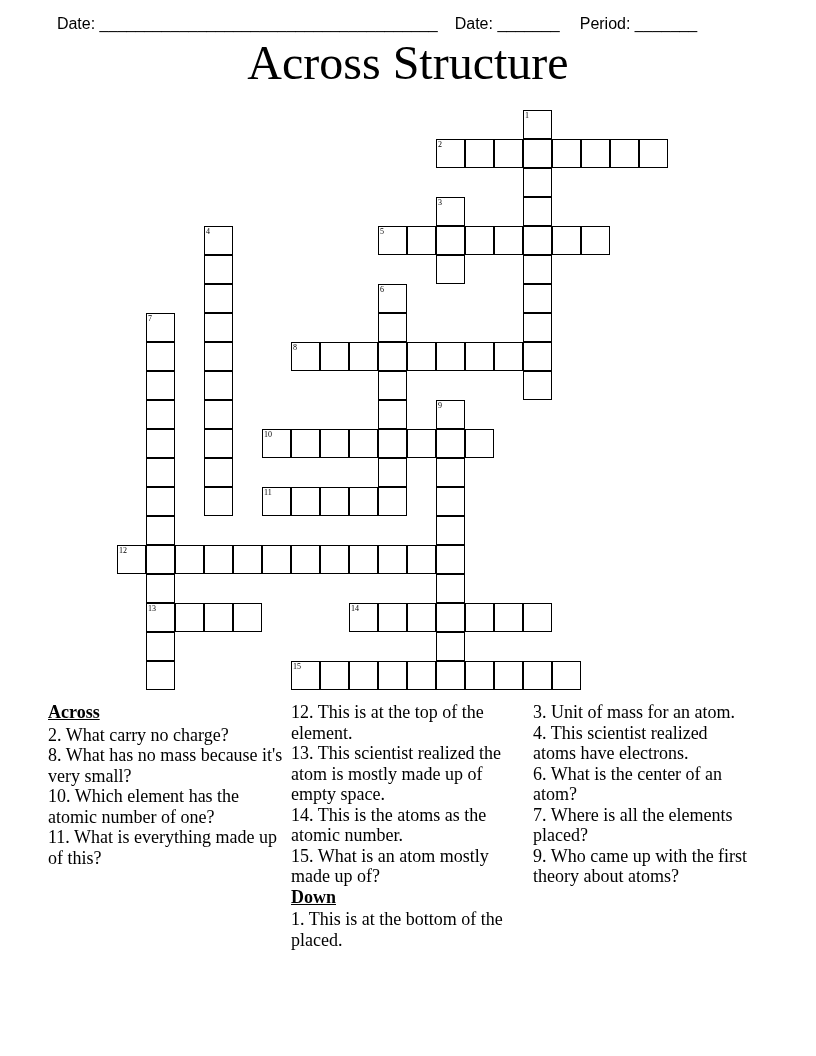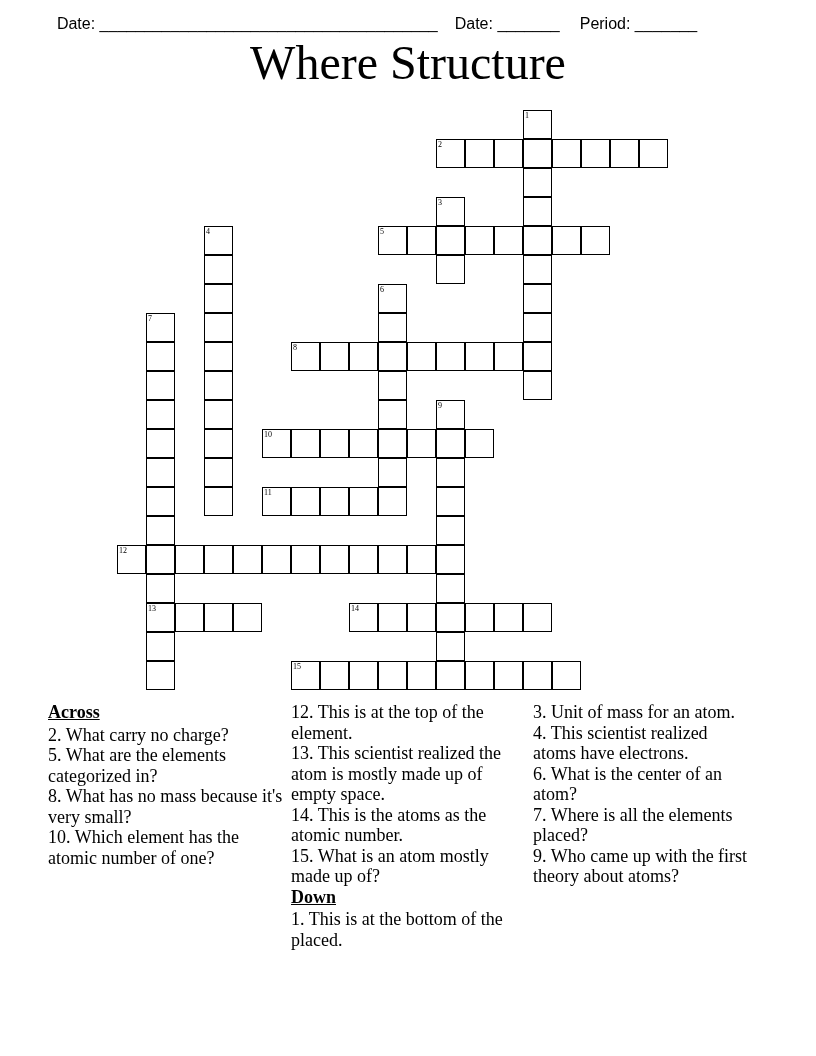--- a/index.html
+++ b/index.html
@@ -15,21 +15,21 @@
   .clue { margin: 0; }
   .clue b { font-weight: normal; text-align: center; }
 </style>
 </head>
 <body>
 
 <div class="header-line">
   <span>Date: ______________________________________</span><span style="width:17px"></span><span>Date: _______</span><span style="width:20px"></span><span>Period: _______</span>
 </div>
 
-<div class="title">Where Structure</div>
+<div class="title">Across Structure</div>
 
 <div class="grid" id="grid">
     <div class="cell" style="left: 523px; top: 110px;">
       <span class="num">1</span>
     </div>
     <div class="cell" style="left: 523px; top: 139px;"></div>
     <div class="cell" style="left: 523px; top: 168px;"></div>
     <div class="cell" style="left: 523px; top: 197px;"></div>
     <div class="cell" style="left: 523px; top: 226px;"></div>
     <div class="cell" style="left: 523px; top: 255px;"></div>
@@ -165,23 +165,23 @@
     <div class="cell" style="left: 407px; top: 661px;"></div>
     <div class="cell" style="left: 465px; top: 661px;"></div>
     <div class="cell" style="left: 494px; top: 661px;"></div>
     <div class="cell" style="left: 523px; top: 661px;"></div>
     <div class="cell" style="left: 552px; top: 661px;"></div>
   </div>
 
 <div class="clue-col" style="left:48px; width:236px;">
   <span class="sec">Across</span>
   <p class="clue"><b>2.</b><span> What carry no charge?</span></p>
-  <p class="clue"><b>5.</b><span> What are the elements categorized in?</span></p>
   <p class="clue"><b>8.</b><span> What has no mass because it's very small?</span></p>
   <p class="clue"><b>10.</b><span> Which element has the atomic number of one?</span></p>
+  <p class="clue"><b>11.</b><span> What is everything made up of this?</span></p>
 </div>
 
 <div class="clue-col" style="left:291px; width:236px;">
   <p class="clue"><b>12.</b><span> This is at the top of the element.</span></p>
   <p class="clue"><b>13.</b><span> This scientist realized the atom is mostly made up of empty space.</span></p>
   <p class="clue"><b>14.</b><span> This is the atoms as the atomic number.</span></p>
   <p class="clue"><b>15.</b><span> What is an atom mostly made up of?</span></p>
   <span class="sec">Down</span>
   <p class="clue"><b>1.</b><span> This is at the bottom of the placed.</span></p>
 </div>

